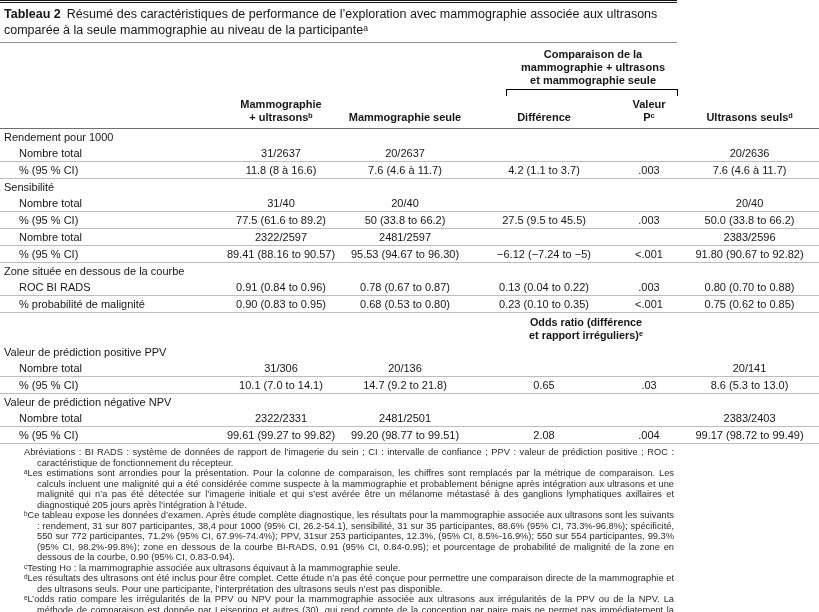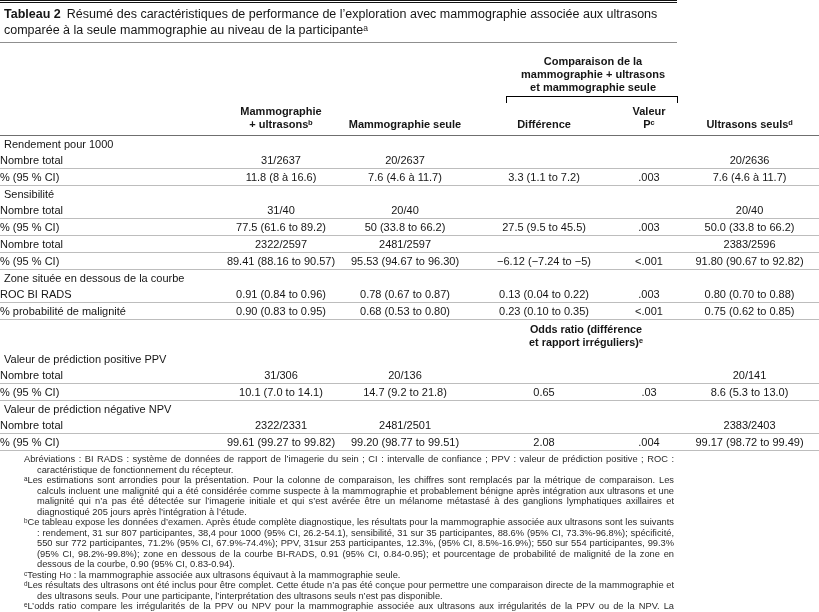--- a/index.html
+++ b/index.html
@@ -18,21 +18,21 @@
 
   .title{
     font-size:12.5px;line-height:15.5px;
     padding:4px 6px 4px 4px;
     border-bottom:1.5px solid #8f8f8f;
   }
   .title .t-label{font-weight:700;padding-right:6px;}
 
   table{
     border-collapse:collapse;table-layout:fixed;
-    width:819px;font-size:11px;margin-top:7px;
+    width:819px;font-size:11px;
   }
   thead .cmp-cell{vertical-align:bottom;padding:5px 0 0 0;}
   .cmp-title{
     font-weight:700;font-size:11px;line-height:13px;
     text-align:center;white-space:pre-line;
     padding-left:36px;
   }
   .bracket{
     height:6px;margin:2px 2px 0 36px;
     border:1.6px solid #000;border-bottom:none;
@@ -43,21 +43,21 @@
     white-space:pre-line;padding:2px 0 4px 0;
   }
   thead tr.cols th, thead tr.cols td{border-bottom:1.5px solid #6f6f6f;}
 
   tbody td{
     padding:0;line-height:16px;height:16px;
     text-align:center;vertical-align:bottom;
   }
   tbody tr.data td{border-bottom:1px solid #bdbdbd;}
   td.sec{text-align:left;padding-left:4px;}
-  td.lbl{text-align:left;}
+  td.lbl{text-align:left;padding-left:19px;}
   tr.note td{border:none;}
   td.note-cell{
     text-align:center;padding:3px 0 2px 22px;
     font-weight:700;font-size:10.8px;line-height:13px;
     white-space:pre-line;vertical-align:top;height:auto;
   }
 
   .footnotes{padding:3px 3px 0 4px;font-size:9.3px;line-height:10.5px;color:#2a2a2a;margin-left:20px;}
   .fn{text-align:justify;padding-left:13px;text-indent:-13px;}
 </style>
@@ -111,21 +111,21 @@
           <td>31/2637</td>
           <td>20/2637</td>
           <td></td>
           <td></td>
           <td>20/2636</td>
         </tr>
         <tr class="data">
           <td class="lbl">% (95 % CI)</td>
           <td>11.8 (8 à 16.6)</td>
           <td>7.6 (4.6 à 11.7)</td>
-          <td>3.3 (1.1 to 7.2)</td>
+          <td>4.2 (1.1 to 3.7)</td>
           <td>.003</td>
           <td>7.6 (4.6 à 11.7)</td>
         </tr>
         <tr class="section">
           <td colspan="6" class="sec">Sensibilité</td>
         </tr>
         <tr class="data">
           <td class="lbl">Nombre total</td>
           <td>31/40</td>
           <td>20/40</td>

